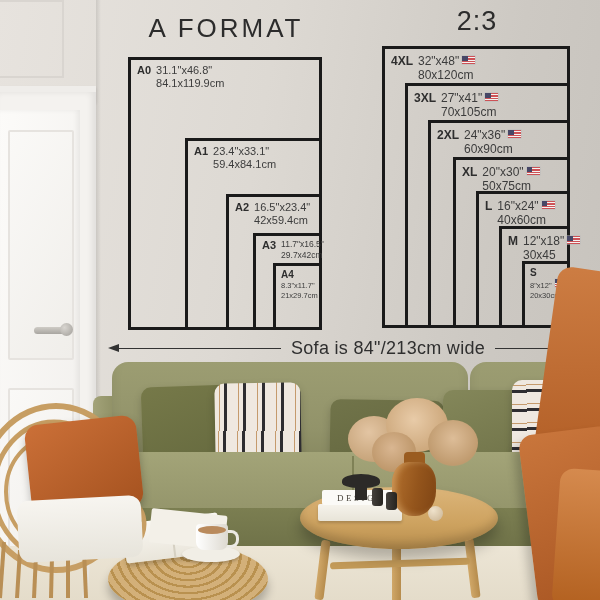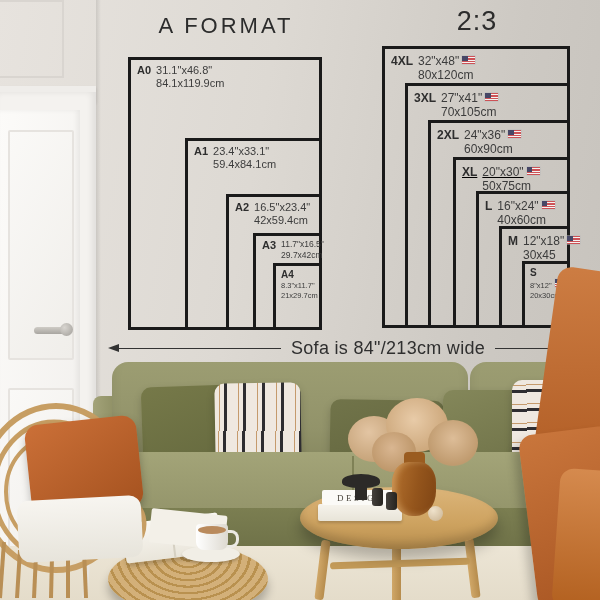--- a/index.html
+++ b/index.html
@@ -13,21 +13,21 @@
   .door{left:0;top:110px;width:80px;height:490px;background:linear-gradient(100deg,#fcfbf9,#f1efec);box-shadow:inset -3px 0 5px rgba(0,0,0,.06);}
   .door-panel{border:2px solid #e6e3df;border-radius:2px;background:linear-gradient(120deg,#faf9f7,#f0eeea);}
   .door-top-molding{left:0;top:86px;width:96px;height:16px;background:#efedea;box-shadow:0 2px 3px rgba(0,0,0,.10);}
   .wall-panel{left:0;top:0;width:62px;height:74px;border:2px solid #d9d5d0;border-left:none;}
   .wall-corner{left:96px;top:0;width:5px;height:460px;background:linear-gradient(90deg,rgba(0,0,0,.10),rgba(0,0,0,0));}
   .door-handle{left:34px;top:327px;width:34px;height:7px;border-radius:4px;background:linear-gradient(180deg,#cfccc6,#a8a5a0);}
   .door-handle-rose{left:60px;top:323px;width:13px;height:13px;border-radius:50%;background:radial-gradient(circle at 35% 35%,#d8d5d0,#a19e99);}
 
   
   .chart-title{color:#2c2c2c;transform:translateX(-50%);white-space:nowrap;z-index:6;}
-  #a-title{left:226px;top:13px;font-size:22px;letter-spacing:3px;}
+  #a-title{left:226px;top:13px;font-size:26px;letter-spacing:3px;}
   #r-title{left:477px;top:6px;font-size:27px;letter-spacing:1px;}
   .size-rect{position:absolute;border:3px solid #1a1a1a;box-sizing:border-box;z-index:5;}
   .rect-label{display:flex;align-items:flex-start;padding:4px 2px 0 6px;font-size:11px;line-height:1.18;color:#2e2e2e;}
   .ratio-rect .rect-label{font-size:12px;padding-top:5px;}
   .sz-name{font-weight:700;margin-right:5px;}
   .sz-dims{color:#3c3c3c;}
   .dims-sm .sz-dims{font-size:8.5px;line-height:1.25;}
   .dims-sm .rect-label{padding-top:3px;}
   .stack .rect-label{flex-direction:column;padding:3px 0 0 5px;}
   .stack .sz-name{margin:0;font-size:10px;}
@@ -183,21 +183,21 @@
           <b class="sz-name">3XL</b>
           <span class="sz-dims"><span>27"x41"</span><span class="flag"></span><br><span>70x105cm</span></span>
         </div>
       </div>
       <div class="size-rect ratio-rect" style="left: 428px; top: 120px; width: 142px; height: 208px;">
         <div class="rect-label">
           <b class="sz-name">2XL</b>
           <span class="sz-dims"><span>24"x36"</span><span class="flag"></span><br><span>60x90cm</span></span>
         </div>
       </div>
-      <div class="size-rect ratio-rect" style="left: 453px; top: 157px; width: 117px; height: 171px; text-decoration: underline;">
+      <div class="size-rect ratio-rect" style="left: 453px; top: 157px; width: 117px; height: 171px;">
         <div class="rect-label">
           <b class="sz-name">XL</b>
           <span class="sz-dims"><span>20"x30"</span><span class="flag"></span><br><span>50x75cm</span></span>
         </div>
       </div>
       <div class="size-rect ratio-rect" style="left: 476px; top: 191px; width: 94px; height: 137px;">
         <div class="rect-label">
           <b class="sz-name">L</b>
           <span class="sz-dims"><span>16"x24"</span><span class="flag"></span><br><span>40x60cm</span></span>
         </div>

